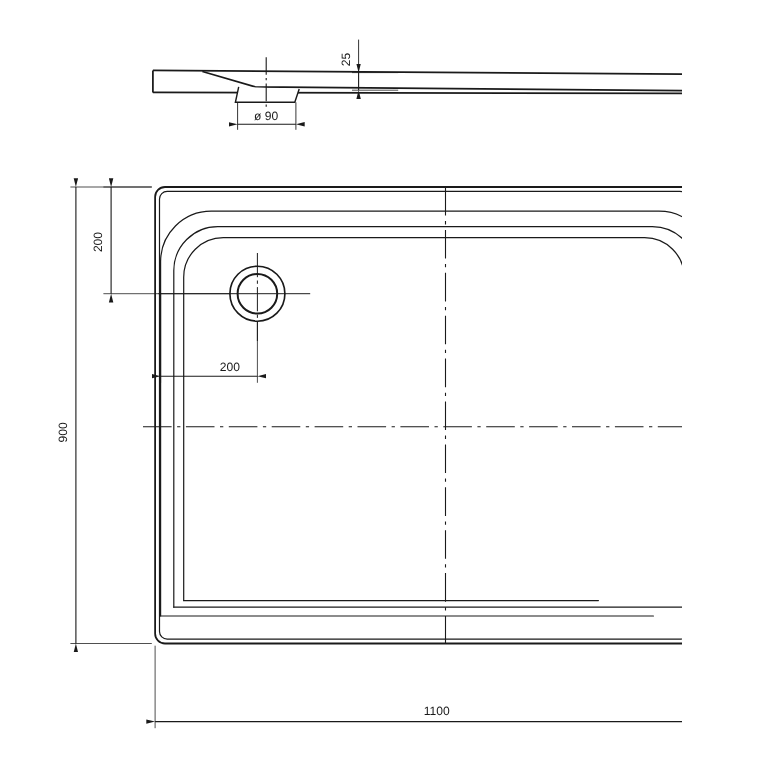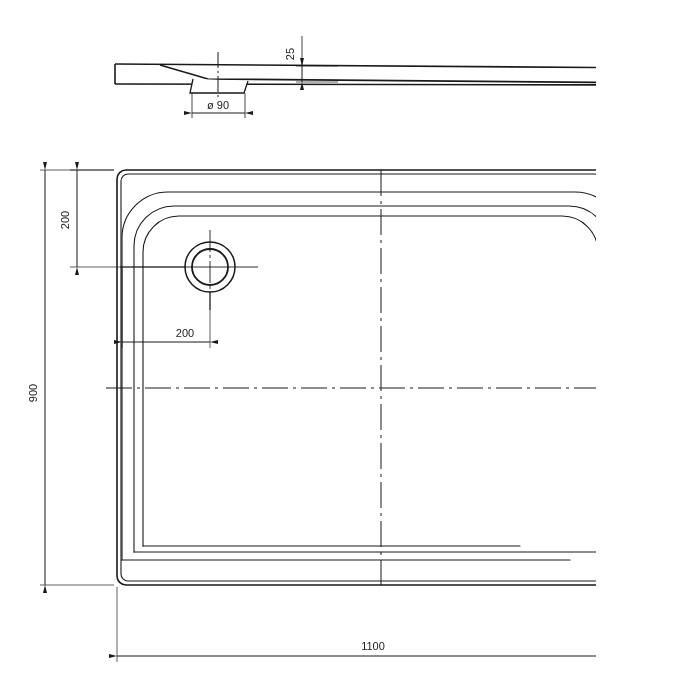--- a/index.html
+++ b/index.html
@@ -9,20 +9,21 @@
   }
   body {
     font-family: "Liberation Sans", sans-serif;
   }
   #drawing-root {
     position: relative;
     width: 596px;
     height: 700px;
     background: #ffffff;
     overflow: hidden;
+    padding-left: 24px;
   }
   #drawing-root svg {
     display: block;
   }
   .dim-text {
     font-family: "Liberation Sans", sans-serif;
     font-size: 11px;
     fill: #1a1a1a;
   }
 </style>

